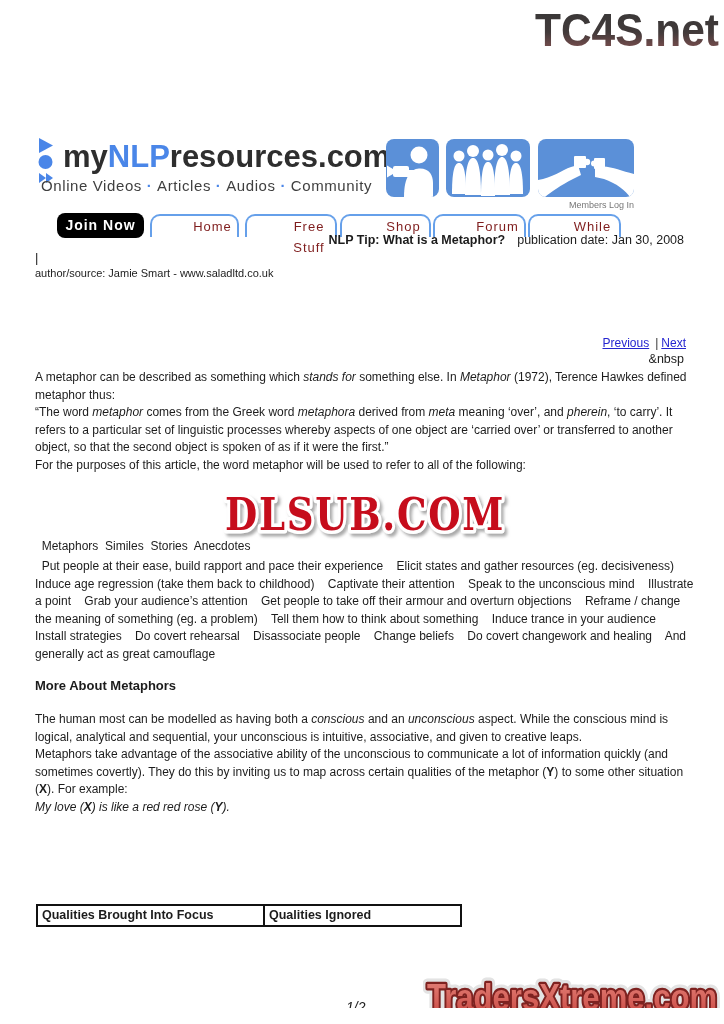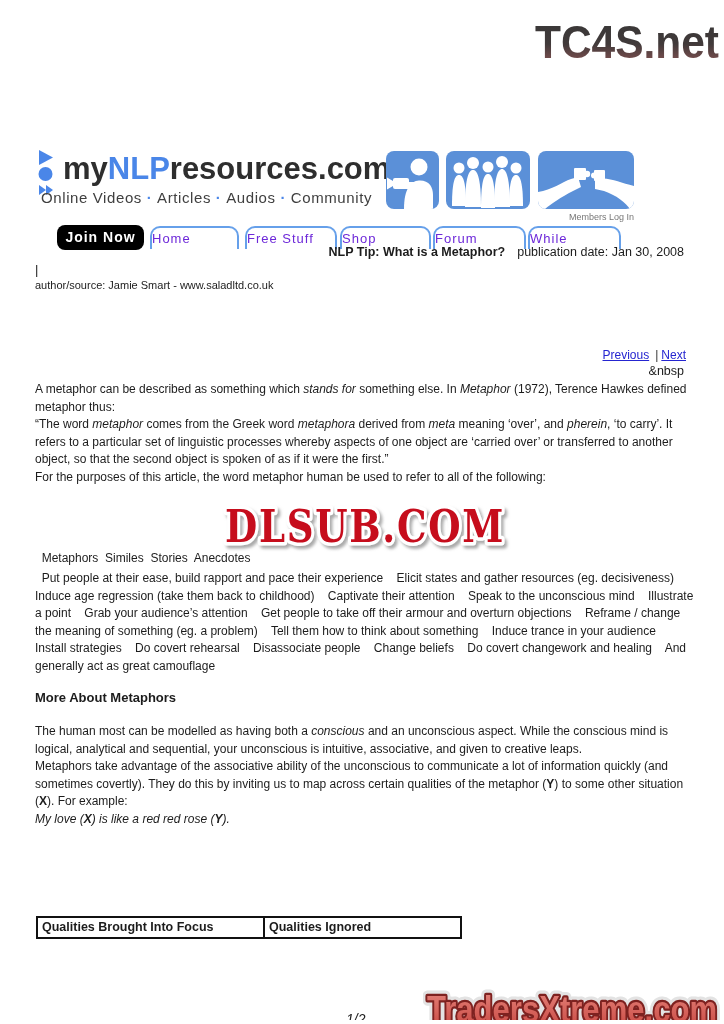--- a/index.html
+++ b/index.html
@@ -1,17 +1,17 @@
 <!DOCTYPE html>
 <html><head>
 <meta charset="utf-8">
 <title>NLP Tip: What is a Metaphor?</title>
 <style>
   html,body{margin:0;padding:0;background:#fff;}
-  .page{position:relative;width:724px;height:1008px;margin:12px auto;background:#ffffff;
+  .page{position:relative;width:724px;height:1008px;margin:0 auto;background:#ffffff;
         font-family:"Liberation Sans",sans-serif;color:#1c1c1c;overflow:hidden;}
   .abs{position:absolute;}
 
   
   .wm-tc4s{top:3px;right:2px;}
   .wm-dlsub{left:219px;top:484px;}
   .wm-traders{left:423px;top:970px;}
 
   
   .logo-block{left:36px;top:137px;display:flex;align-items:flex-start;}
@@ -20,22 +20,22 @@
   .tagline{left:41px;top:177px;font-size:15px;color:#3f3f3f;letter-spacing:0.6px;}
   .tagline .dot{color:#4a86e8;font-weight:bold;}
 
   
   .thumb{top:139px;height:58px;background:#5b90d8;border-radius:8px;overflow:hidden;cursor:pointer;}
   .thumb svg{display:block;}
   .members{left:538px;top:200px;width:96px;text-align:right;font-size:9px;color:#777;cursor:pointer;}
 
   
   .tab{top:214px;height:23px;box-sizing:border-box;border:2px solid #66a0ea;border-bottom:none;
-       border-radius:10px 10px 0 0;background:#fff;color:#6d28d9;font-size:13px;letter-spacing:1px;
-       line-height:21px;cursor:pointer;}
+       border-radius:10px 10px 0 0;background:#fff;color:#7f1d1d;font-size:13px;letter-spacing:1px;
+       text-align:center;line-height:21px;cursor:pointer;padding-left:36px;}
   .tab-join{left:57px;top:213px;width:87px;height:25px;background:#000;color:#fff;font-weight:bold;
        border-radius:8px;font-size:14px;letter-spacing:1px;text-align:center;line-height:25px;cursor:pointer;}
 
   
   .title-line{top:233px;right:40px;font-size:12.5px;white-space:nowrap;}
   .title-line .t{font-weight:bold;}
   .title-line .d{margin-left:12px;}
   .pipe{left:35px;top:250px;font-size:13px;}
   .author{left:35px;top:267px;font-size:11px;}
   .prevnext{top:336px;right:38px;font-size:12px;}
@@ -144,21 +144,21 @@
   <div class="abs author">author/source: Jamie Smart - www.saladltd.co.uk</div>
 
   <div class="abs prevnext">
     <a>Previous</a><span class="sep">|</span><a>Next</a>
   </div>
   <div class="abs nbsp-line">&amp;nbsp</div>
 
   <div class="abs body blk1">
     <p><span>A metaphor can be described as something which </span><span style="font-style: italic;">stands for</span><span> something else. In </span><span style="font-style: italic;">Metaphor</span><span> (1972), Terence Hawkes defined metaphor thus:</span></p>
     <p><span>“The word </span><span style="font-style: italic;">metaphor</span><span> comes from the Greek word </span><span style="font-style: italic;">metaphora</span><span> derived from </span><span style="font-style: italic;">meta</span><span> meaning ‘over’, and </span><span style="font-style: italic;">pherein</span><span>, ‘to carry’. It refers to a particular set of linguistic processes whereby aspects of one object are ‘carried over’ or transferred to another object, so that the second object is spoken of as if it were the first.”</span></p>
-    <p><span>For the purposes of this article, the word metaphor human be used to refer to all of the following:</span></p>
+    <p><span>For the purposes of this article, the word metaphor will be used to refer to all of the following:</span></p>
   </div>
 
   <div class="abs body types">
     <div>  Metaphors  Similes  Stories  Anecdotes</div>
   </div>
 
   <div class="abs body uses">  Put people at their ease, build rapport and pace their experience    Elicit states and gather resources (eg. decisiveness)    Induce age regression (take them back to childhood)    Captivate their attention    Speak to the unconscious mind    Illustrate a point    Grab your audience’s attention    Get people to take off their armour and overturn objections    Reframe / change the meaning of something (eg. a problem)    Tell them how to think about something    Induce trance in your audience    Install strategies    Do covert rehearsal    Disassociate people    Change beliefs    Do covert changework and healing    And generally act as great camouflage</div>
 
   <div class="abs wm-dlsub">
     <svg width="292" height="62" viewBox="0 0 292 62">
@@ -167,21 +167,21 @@
           <feDropShadow dx="2.5" dy="3" stdDeviation="1.6" flood-color="#8d8d8d" flood-opacity="0.75"></feDropShadow>
         </filter>
       </defs>
       <text x="146" y="46" text-anchor="middle" font-family="DejaVu Serif, serif" font-weight="bold" font-size="44" letter-spacing="2" textLength="280" lengthAdjust="spacingAndGlyphs" fill="#c60d1f" stroke="#ffffff" stroke-width="7" paint-order="stroke" stroke-linejoin="round" filter="url(#dlshadow)">DLSUB.COM</text>
     </svg>
   </div>
 
   <div class="abs h2">More About Metaphors</div>
 
   <div class="abs body blk2">
-    <p><span>The human most can be modelled as having both a </span><span style="font-style: italic;">conscious</span><span> and an </span><span style="">unconscious</span><span> aspect. While the conscious mind is logical, analytical and sequential, your unconscious is intuitive, associative, and given to creative leaps.</span></p>
+    <p><span>The human most can be modelled as having both a </span><span style="font-style: italic;">conscious</span><span> and an </span><span style="font-style: italic;">unconscious</span><span> aspect. While the conscious mind is logical, analytical and sequential, your unconscious is intuitive, associative, and given to creative leaps.</span></p>
     <p><span>Metaphors take advantage of the associative ability of the unconscious to communicate a lot of information quickly (and sometimes covertly). They do this by inviting us to map across certain qualities of the metaphor (</span><span style="font-weight: bold;">Y</span><span>) to some other situation (</span><span style="font-weight: bold;">X</span><span>). For example:</span></p>
     <p><span style="font-style: italic;">My love (</span><span style="font-style: italic; font-weight: bold;">X</span><span style="font-style: italic;">) is like a red red rose (</span><span style="font-style: italic; font-weight: bold;">Y</span><span style="font-style: italic;">).</span></p>
   </div>
 
   <table class="abs qtable">
     <tbody>
         <tr>
       <th class="col1">Qualities Brought Into Focus</th>
       <th class="col2">Qualities Ignored</th>
     </tr>

